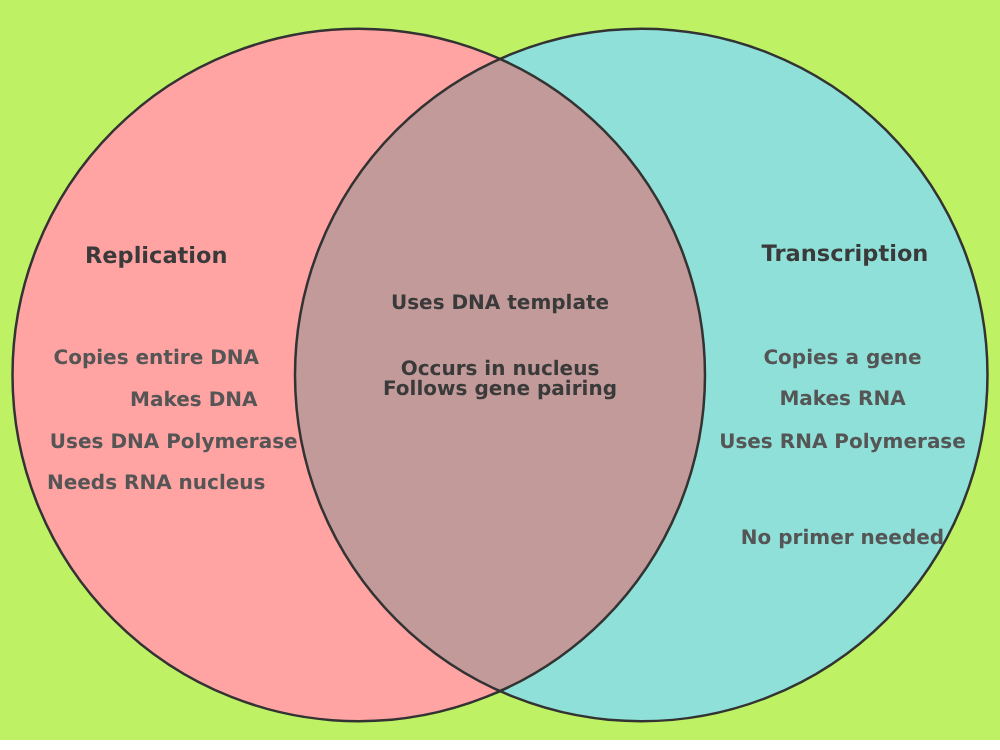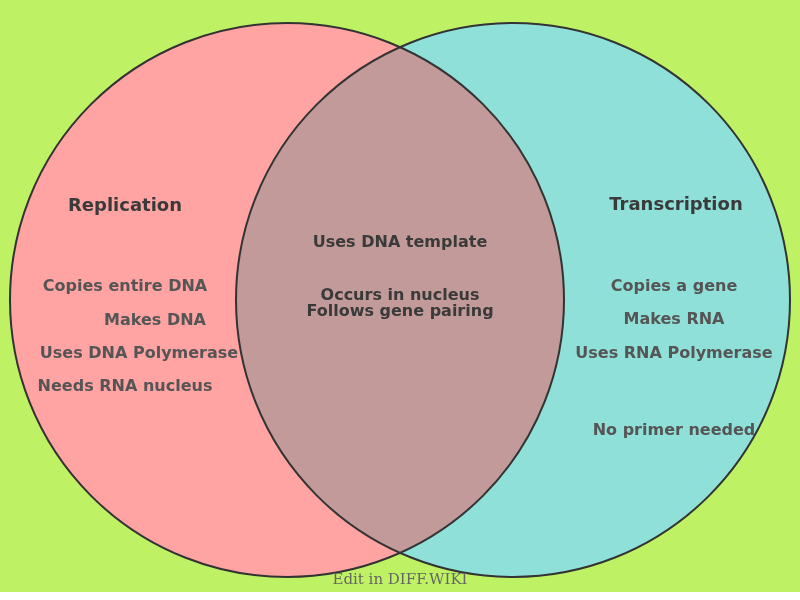--- a/index.html
+++ b/index.html
@@ -74,15 +74,14 @@
   <div class="vlabel overlap-item" style="left:400px; top:242px;">Uses DNA template</div>
   <div class="vlabel overlap-item" style="left:400px; top:276px;margin-top:19px;">Occurs in nucleus</div>
   <div class="vlabel overlap-item" style="left:400px; top:311px;">Follows gene pairing</div>
 
   <div class="vlabel set-title" style="left:676px; top:204px;">Transcription</div>
   <div class="vlabel set-item" style="left:674px; top:286px;">Copies a gene</div>
   <div class="vlabel set-item" style="left:674px; top:319px;">Makes RNA</div>
   <div class="vlabel set-item" style="left:674px; top:353px;text-align:right;">Uses RNA Polymerase</div>
   <div class="vlabel set-item" style="left:674px; top:386px;margin-top:44px;">No primer needed</div>
 
-  <a class="footer-label" style="left:400px; top:579px;">Edit in DIFF.WIKI</a>
 
 </div>
 
 </body></html>

